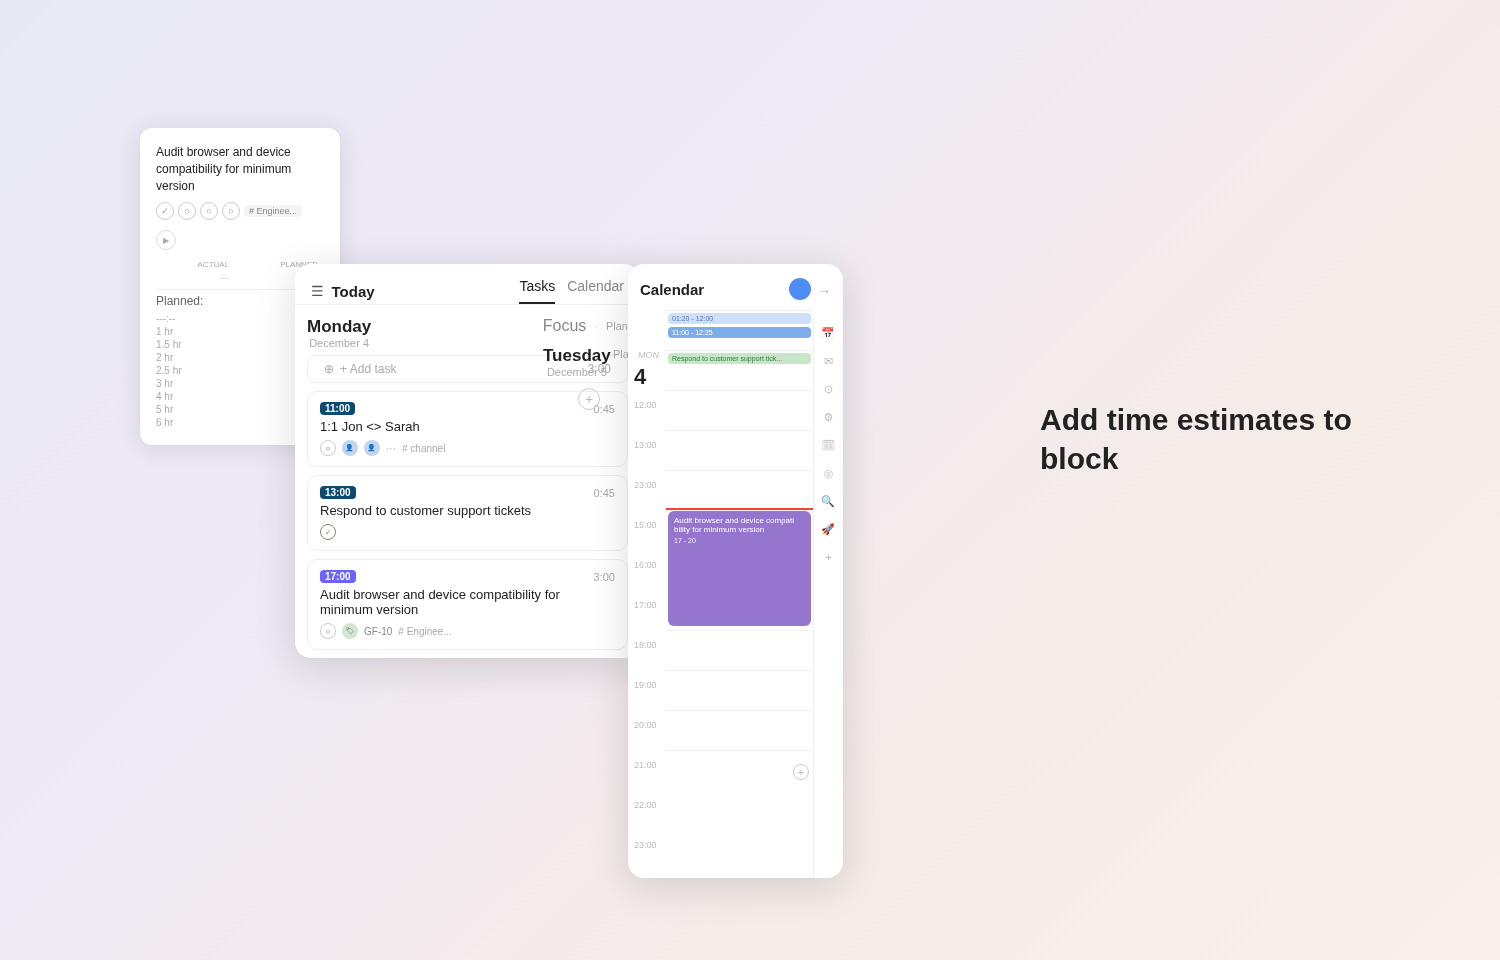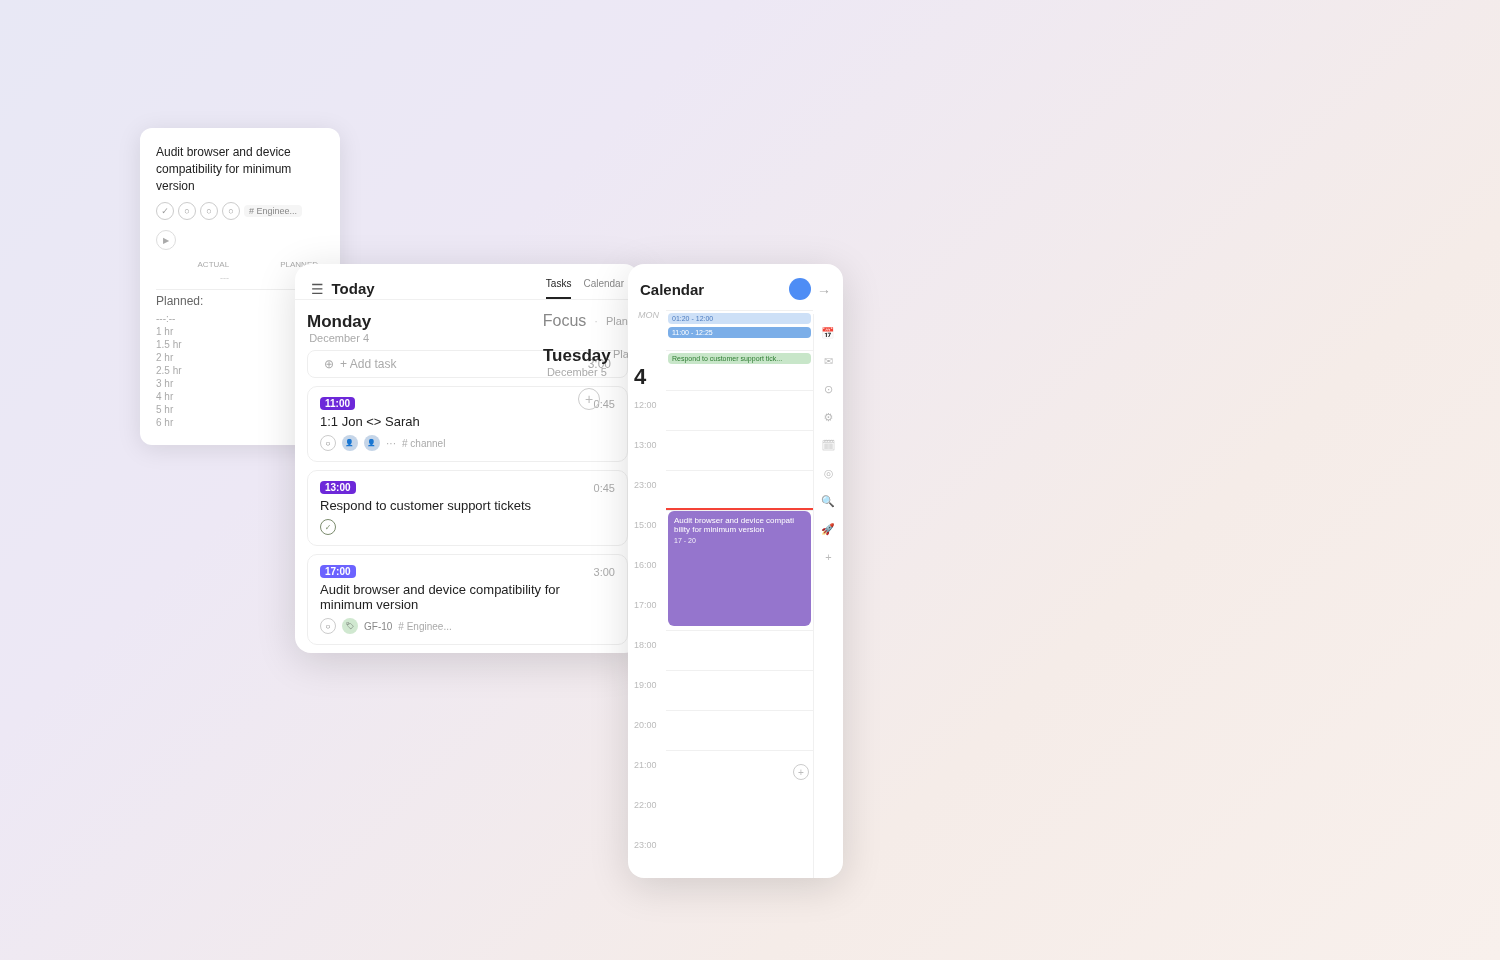--- a/index.html
+++ b/index.html
@@ -113,21 +113,21 @@
       font-size: 15px;
       font-weight: 600;
       color: #222;
       flex: 1;
     }
     .tasks-tabs {
       display: flex;
       gap: 12px;
     }
     .tasks-tab {
-      font-size: 10px;
+      font-size: 14px;
       color: #888;
       padding: 0 0 8px;
       cursor: pointer;
       text-align: center;
     }
     .tasks-tab.active {
       color: #222;
       border-bottom: 2px solid #222;
       font-weight: 500;
     }
@@ -201,21 +201,21 @@
       margin-bottom: 4px;
     }
     .task-time-badge {
       font-size: 10px;
       font-weight: 600;
       color: #fff;
       background: #333;
       border-radius: 4px;
       padding: 1px 5px;
     }
-    .task-time-badge.dark { background: #6d28d9; }
+    .task-time-badge.dark { background: #0c4a6e; }
     .task-duration {
       font-size: 11px;
       color: #aaa;
     }
     .task-title {
       font-size: 13px;
       font-weight: 500;
       color: #222;
       margin-bottom: 6px;
     }
@@ -471,21 +471,21 @@
     <span class="calendar-title">Calendar</span>
     <div class="cal-header-right">
       <div class="cal-dot"></div>
       <span class="cal-arrow">→</span>
     </div>
   </div>
 
   <div class="cal-content">
 
     <div class="cal-times">
-      <div style="height:54px; display:flex; align-items:flex-start; padding-bottom:4px; padding-left:10px;font-style:italic;">
+      <div style="height:54px; display:flex; align-items:flex-end; padding-bottom:4px; padding-left:10px;font-style:italic;">
         <span style="font-size:9px; color:#bbb;">MON</span>
       </div>
       <div style="padding-left:6px; margin-bottom:8px;">
         <span style="font-size:22px; font-weight:700; color:#222;">4</span>
       </div>
       <div class="cal-time-slot">12:00</div>
       <div class="cal-time-slot">13:00</div>
       <div class="cal-time-slot">23:00</div>
       <div class="cal-time-slot">15:00</div>
       <div class="cal-time-slot">16:00</div>
@@ -537,14 +537,14 @@
       <div class="cal-side-icon">🗓</div>
       <div class="cal-side-icon">◎</div>
       <div class="cal-side-icon">🔍</div>
       <div class="cal-side-icon">🚀</div>
       <div class="cal-side-icon">+</div>
     </div>
   </div>
 </div>
 
 <div class="tagline">
-  <br>
+  <span>Add time estimates to block</span><br>
 </div>
 
 </body></html>

